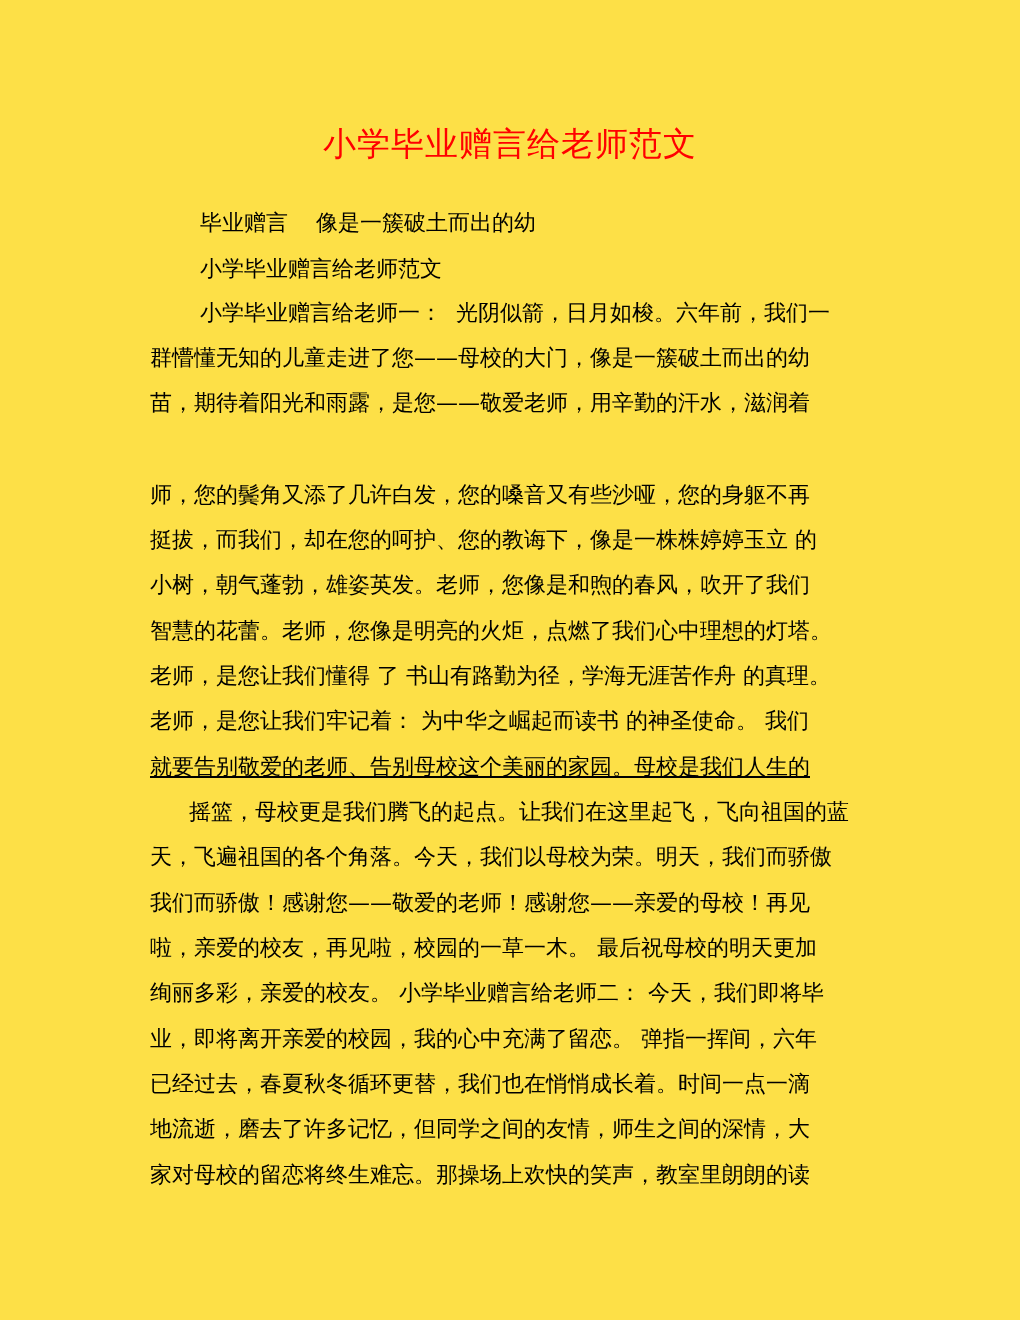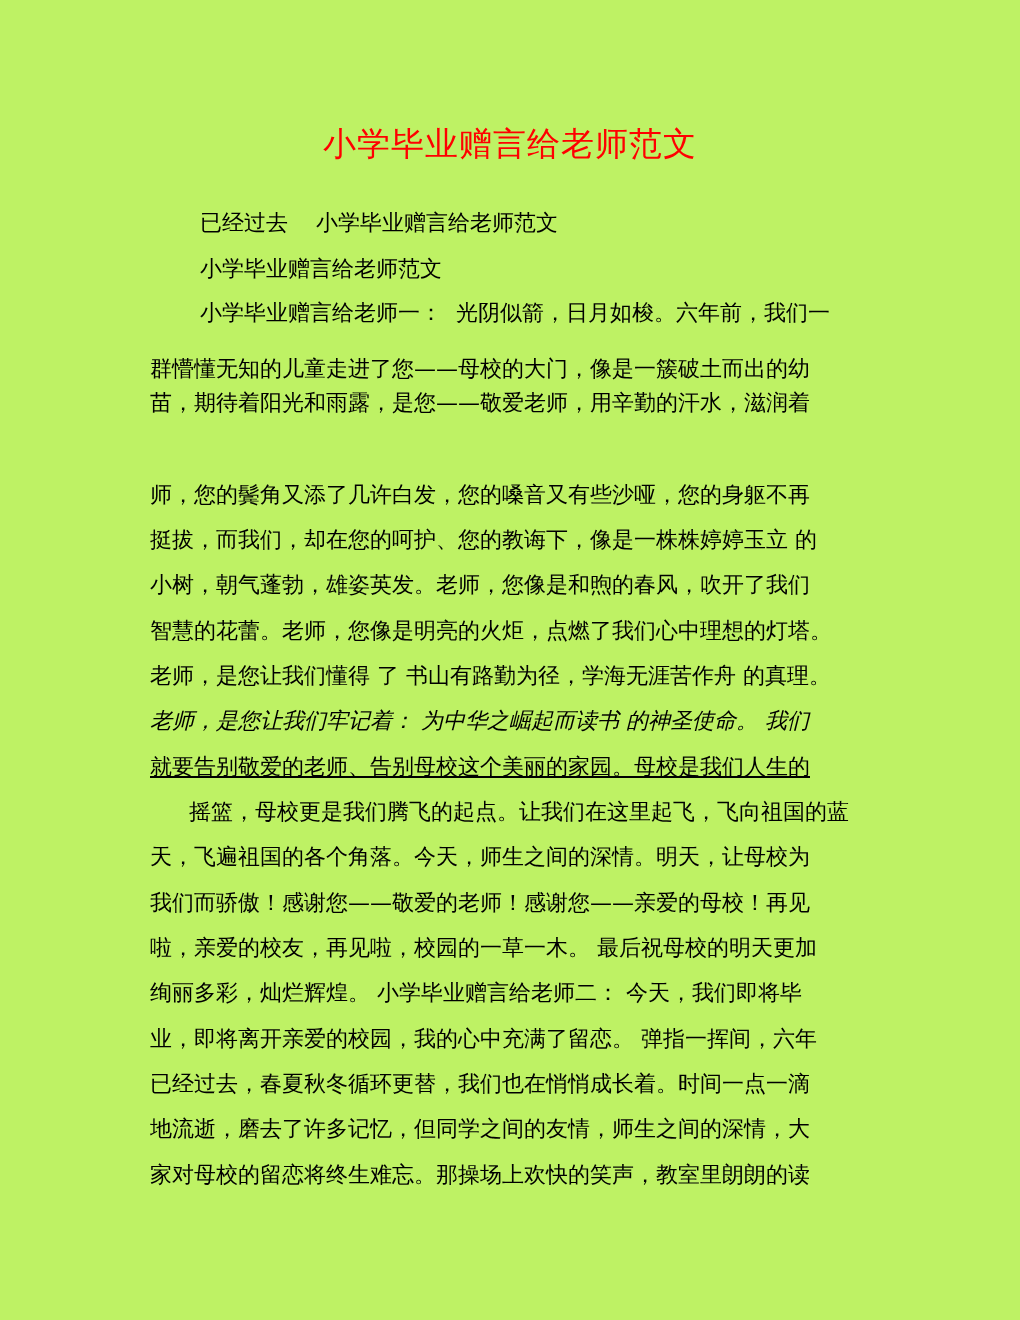--- a/index.html
+++ b/index.html
@@ -1,53 +1,53 @@
 <!DOCTYPE html>
 <html><head>
   <meta charset="utf-8">
   <style>
     html, body { margin: 0; padding: 0; background: #ffffff; }
     body { width: 1020px; height: 1320px; position: relative; overflow: hidden; }
     .page {
       position: absolute; left: 0; top: 0; width: 1020px; height: 1320px;
-      background: #bef264;
+      background: #fde047;
     }
     .title {
       position: absolute; left: 0; width: 1020px; top: 122px;
       text-align: center; color: #ff0000;
       font-family: "DejaVu Serif", "Liberation Serif", serif;
       font-size: 33px; line-height: 44px; letter-spacing: 1px;
     }
     .line {
       position: absolute;
       font-family: "DejaVu Sans", "Liberation Sans", sans-serif;
       font-size: 22px; line-height: 30px; color: #000000;
       white-space: pre;
     }
   </style>
 </head>
 <body>
 
 <div class="page">
   <div class="title">小学毕业赠言给老师范文</div>
 
-  <div class="line" style="left:200px; top:208px;">已经过去    小学毕业赠言给老师范文</div>
+  <div class="line" style="left:200px; top:208px;">毕业赠言    像是一簇破土而出的幼</div>
   <div class="line" style="left:200px; top:254px;">小学毕业赠言给老师范文</div>
   <div class="line" style="left:200px; top:298px;">小学毕业赠言给老师一：  光阴似箭，日月如梭。六年前，我们一</div>
-  <div class="line" style="left:150px; top:354px;">群懵懂无知的儿童走进了您——母校的大门，像是一簇破土而出的幼</div>
+  <div class="line" style="left:150px; top:343px;">群懵懂无知的儿童走进了您——母校的大门，像是一簇破土而出的幼</div>
   <div class="line" style="left:150px; top:388px;">苗，期待着阳光和雨露，是您——敬爱老师，用辛勤的汗水，滋润着</div>
   <div class="line" style="left:150px; top:480px;">师，您的鬓角又添了几许白发，您的嗓音又有些沙哑，您的身躯不再</div>
   <div class="line" style="left:150px; top:525px;">挺拔，而我们，却在您的呵护、您的教诲下，像是一株株婷婷玉立 的</div>
   <div class="line" style="left:150px; top:570px;font-family:Liberation Serif, serif;">小树，朝气蓬勃，雄姿英发。老师，您像是和煦的春风，吹开了我们</div>
   <div class="line" style="left:150px; top:616px;">智慧的花蕾。老师，您像是明亮的火炬，点燃了我们心中理想的灯塔。</div>
   <div class="line" style="left:150px; top:661px;">老师，是您让我们懂得 了 书山有路勤为径，学海无涯苦作舟 的真理。</div>
-  <div class="line" style="left:150px; top:706px;font-style:italic;">老师，是您让我们牢记着： 为中华之崛起而读书 的神圣使命。 我们</div>
+  <div class="line" style="left:150px; top:706px;">老师，是您让我们牢记着： 为中华之崛起而读书 的神圣使命。 我们</div>
   <div class="line" style="left:150px; top:752px;text-decoration:underline;">就要告别敬爱的老师、告别母校这个美丽的家园。母校是我们人生的</div>
   <div class="line" style="left:150px; top:797px;margin-left:39px;">摇篮，母校更是我们腾飞的起点。让我们在这里起飞，飞向祖国的蓝</div>
-  <div class="line" style="left:150px; top:842px;">天，飞遍祖国的各个角落。今天，师生之间的深情。明天，让母校为</div>
+  <div class="line" style="left:150px; top:842px;">天，飞遍祖国的各个角落。今天，我们以母校为荣。明天，我们而骄傲</div>
   <div class="line" style="left:150px; top:888px;">我们而骄傲！感谢您——敬爱的老师！感谢您——亲爱的母校！再见</div>
   <div class="line" style="left:150px; top:933px;">啦，亲爱的校友，再见啦，校园的一草一木。 最后祝母校的明天更加</div>
-  <div class="line" style="left:150px; top:978px;">绚丽多彩，灿烂辉煌。 小学毕业赠言给老师二： 今天，我们即将毕</div>
+  <div class="line" style="left:150px; top:978px;">绚丽多彩，亲爱的校友。 小学毕业赠言给老师二： 今天，我们即将毕</div>
   <div class="line" style="left:150px; top:1024px;">业，即将离开亲爱的校园，我的心中充满了留恋。 弹指一挥间，六年</div>
   <div class="line" style="left:150px; top:1069px;">已经过去，春夏秋冬循环更替，我们也在悄悄成长着。时间一点一滴</div>
   <div class="line" style="left:150px; top:1114px;">地流逝，磨去了许多记忆，但同学之间的友情，师生之间的深情，大</div>
   <div class="line" style="left:150px; top:1160px;">家对母校的留恋将终生难忘。那操场上欢快的笑声，教室里朗朗的读</div>
 </div>
 
 </body></html>

